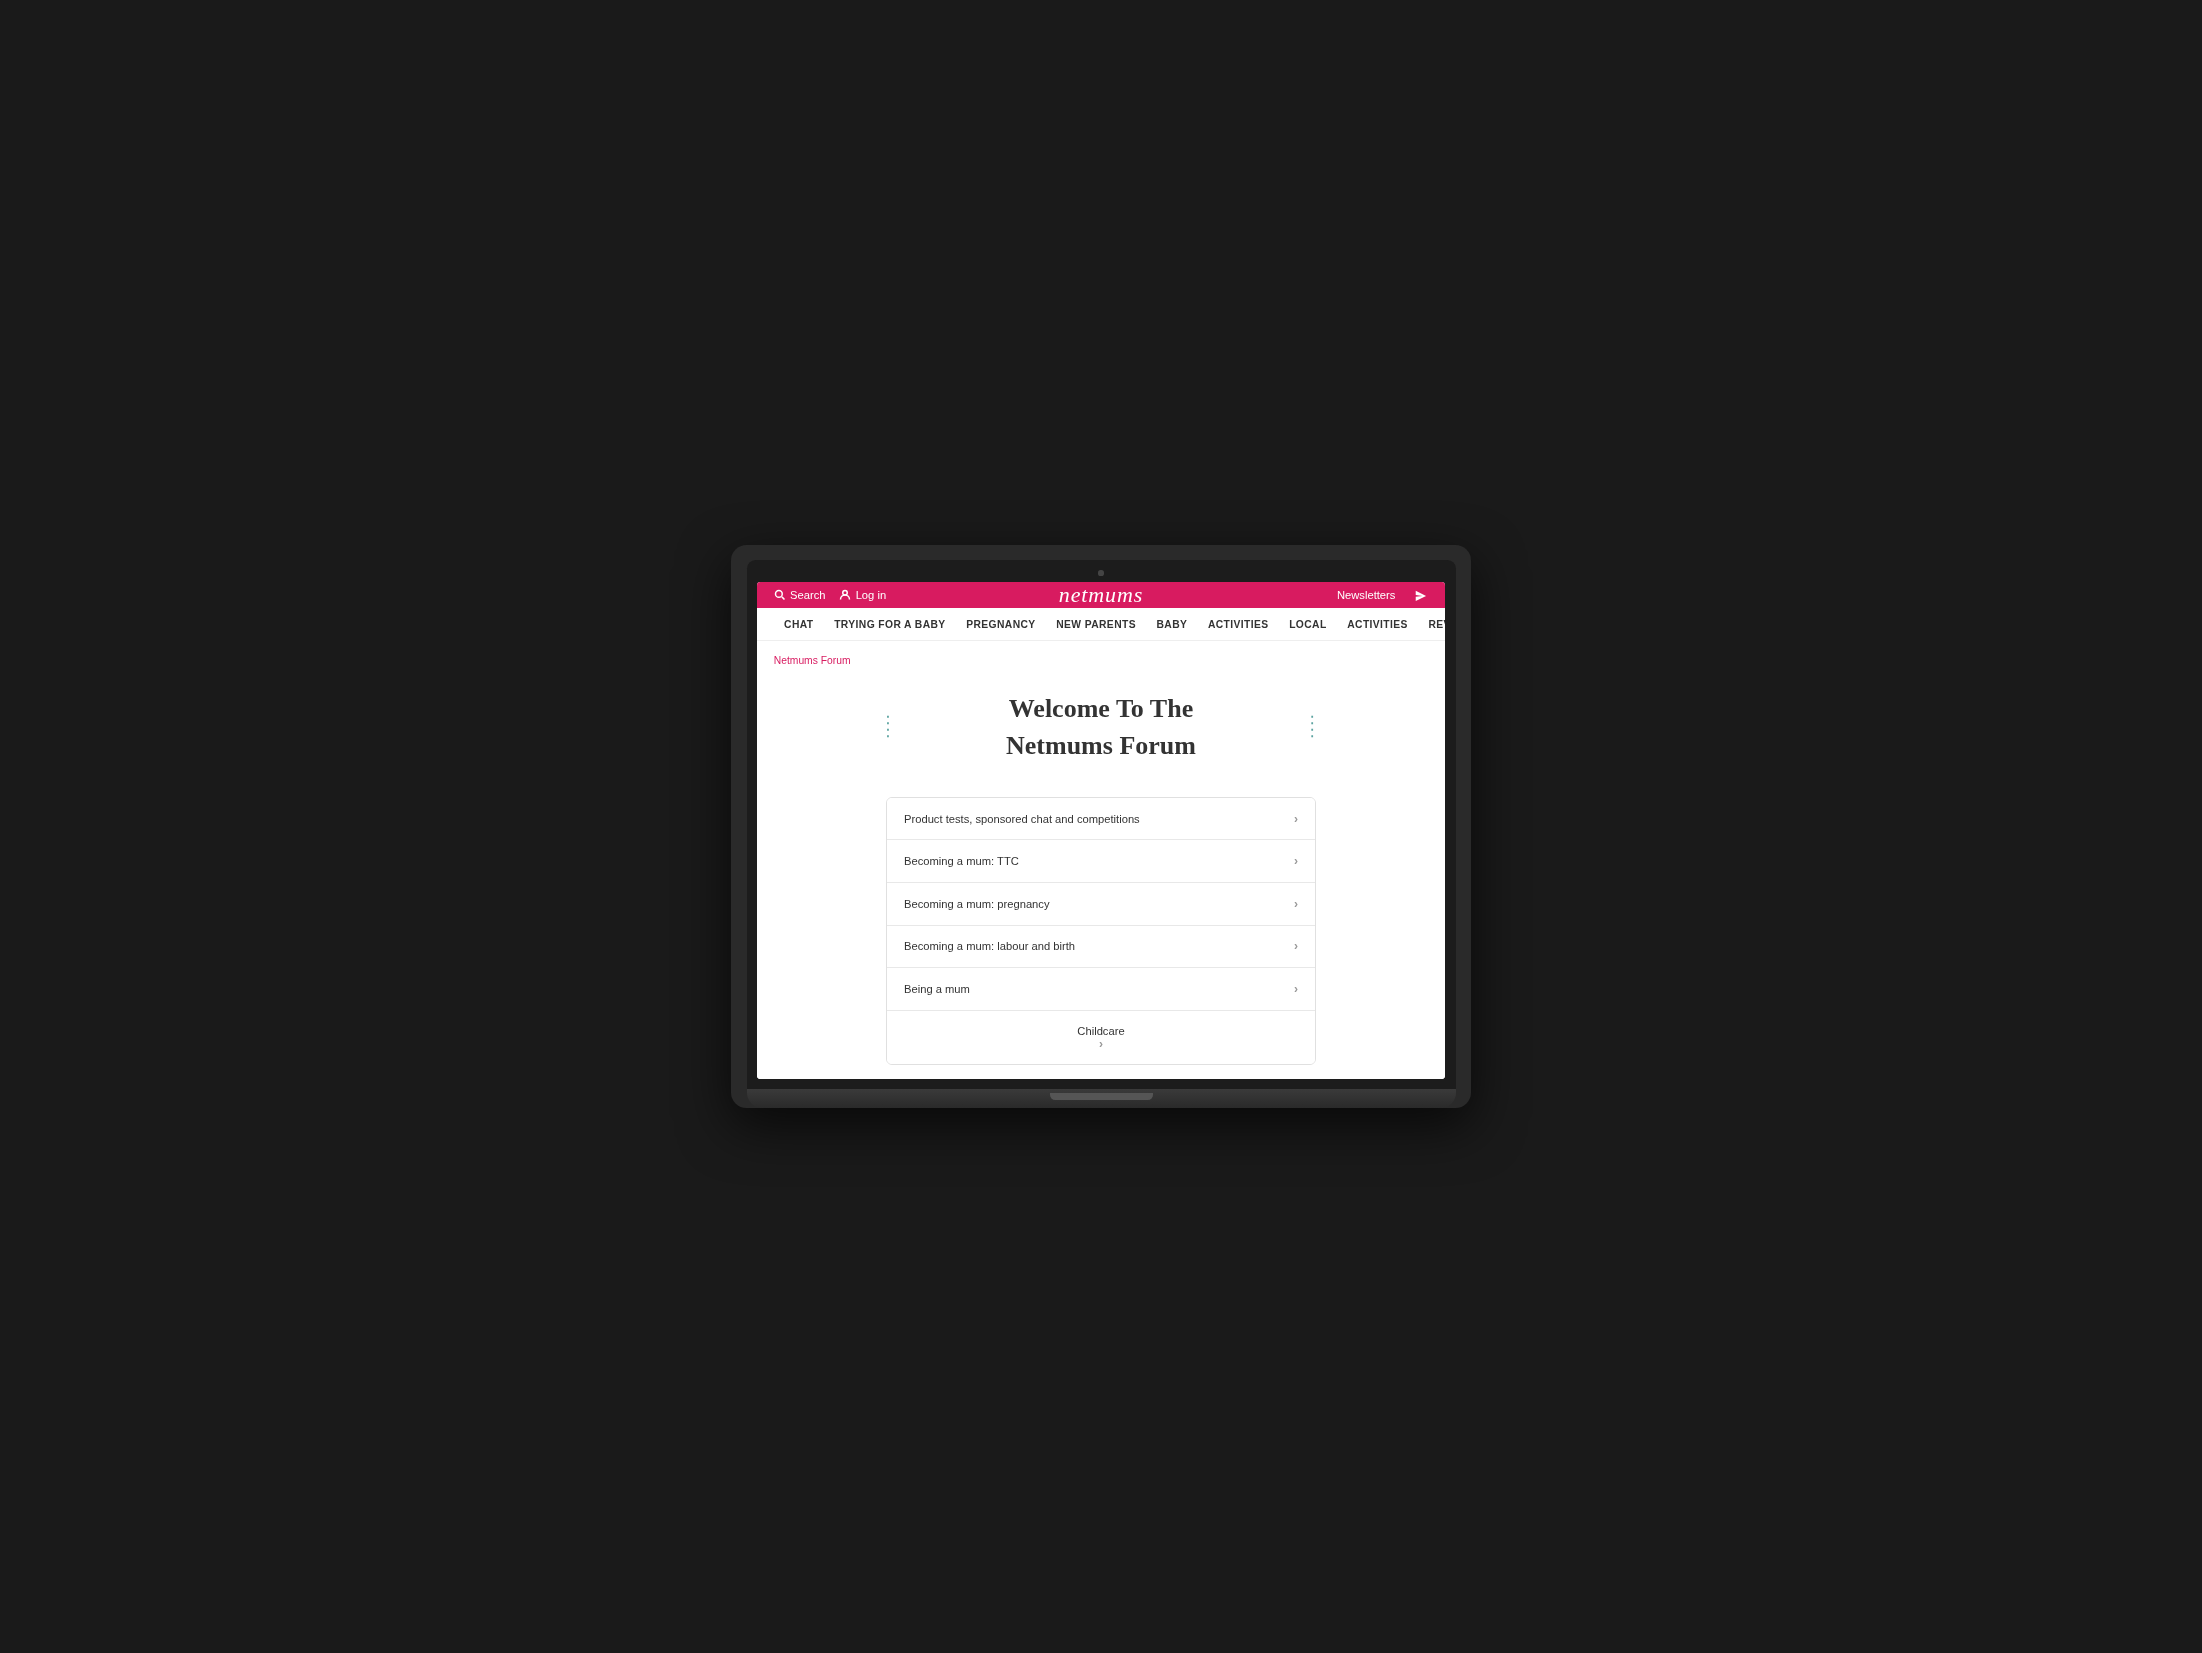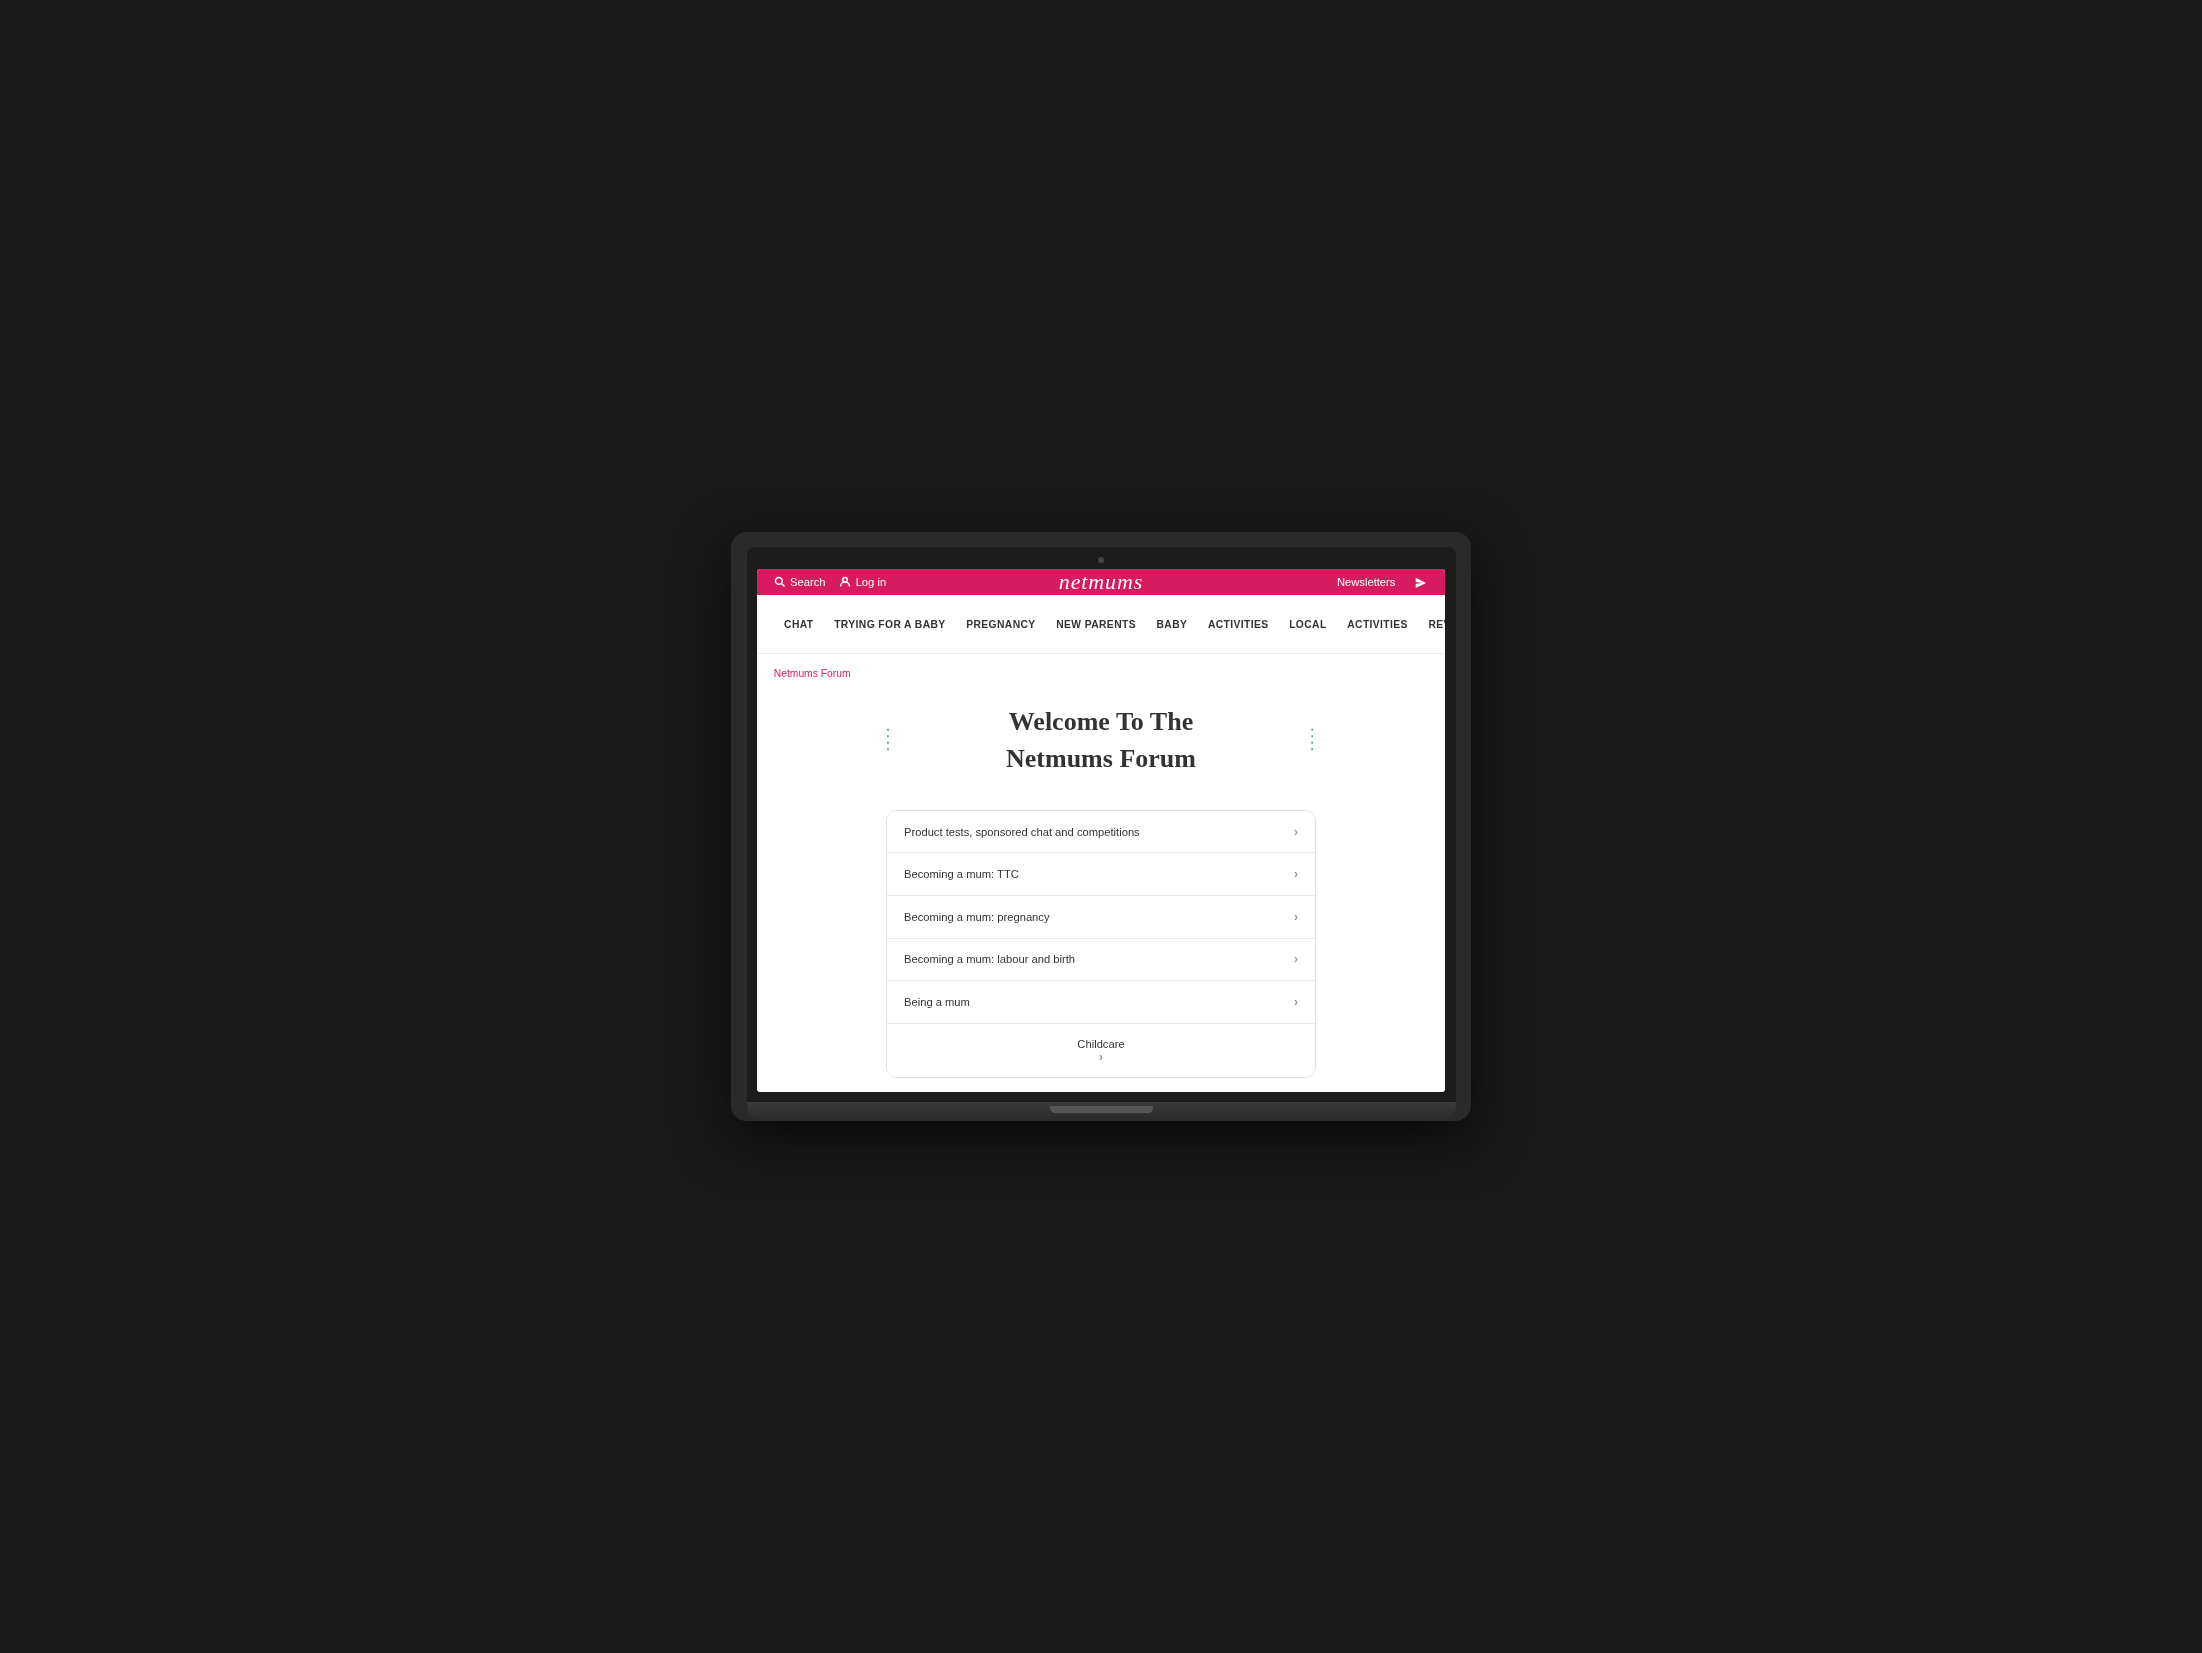--- a/index.html
+++ b/index.html
@@ -117,21 +117,21 @@
       gap: 19px;
       color: #fff;
       font-size: 11.2px;
     }
 
     .nav-bar {
       background: #fff;
       display: flex;
       align-items: center;
       border-bottom: 0.9px solid #eee;
-      padding: 13px 17px;
+      padding: 0 17px;
       overflow: hidden;
     }
 
     .nav-item {
       padding: 10.3px 10.3px;
       font-size: 10.3px;
       font-weight: 700;
       color: #333;
       cursor: pointer;
       white-space: nowrap;
@@ -186,21 +186,21 @@
       color: #5ba3a0;
       font-size: 17px;
       line-height: 0.8;
       letter-spacing: 1.7px;
     }
 
     .forum-list {
       max-width: 430px;
       margin: 0 auto;
       border: 0.9px solid #e0e0e0;
-      border-radius: 11px;
+      border-radius: 6px;
       overflow: hidden;
     }
 
     .forum-item {
       display: flex;
       align-items: center;
       justify-content: space-between;
       padding: 13.8px 17px;
       border-bottom: 0.9px solid #e8e8e8;
       cursor: pointer;

